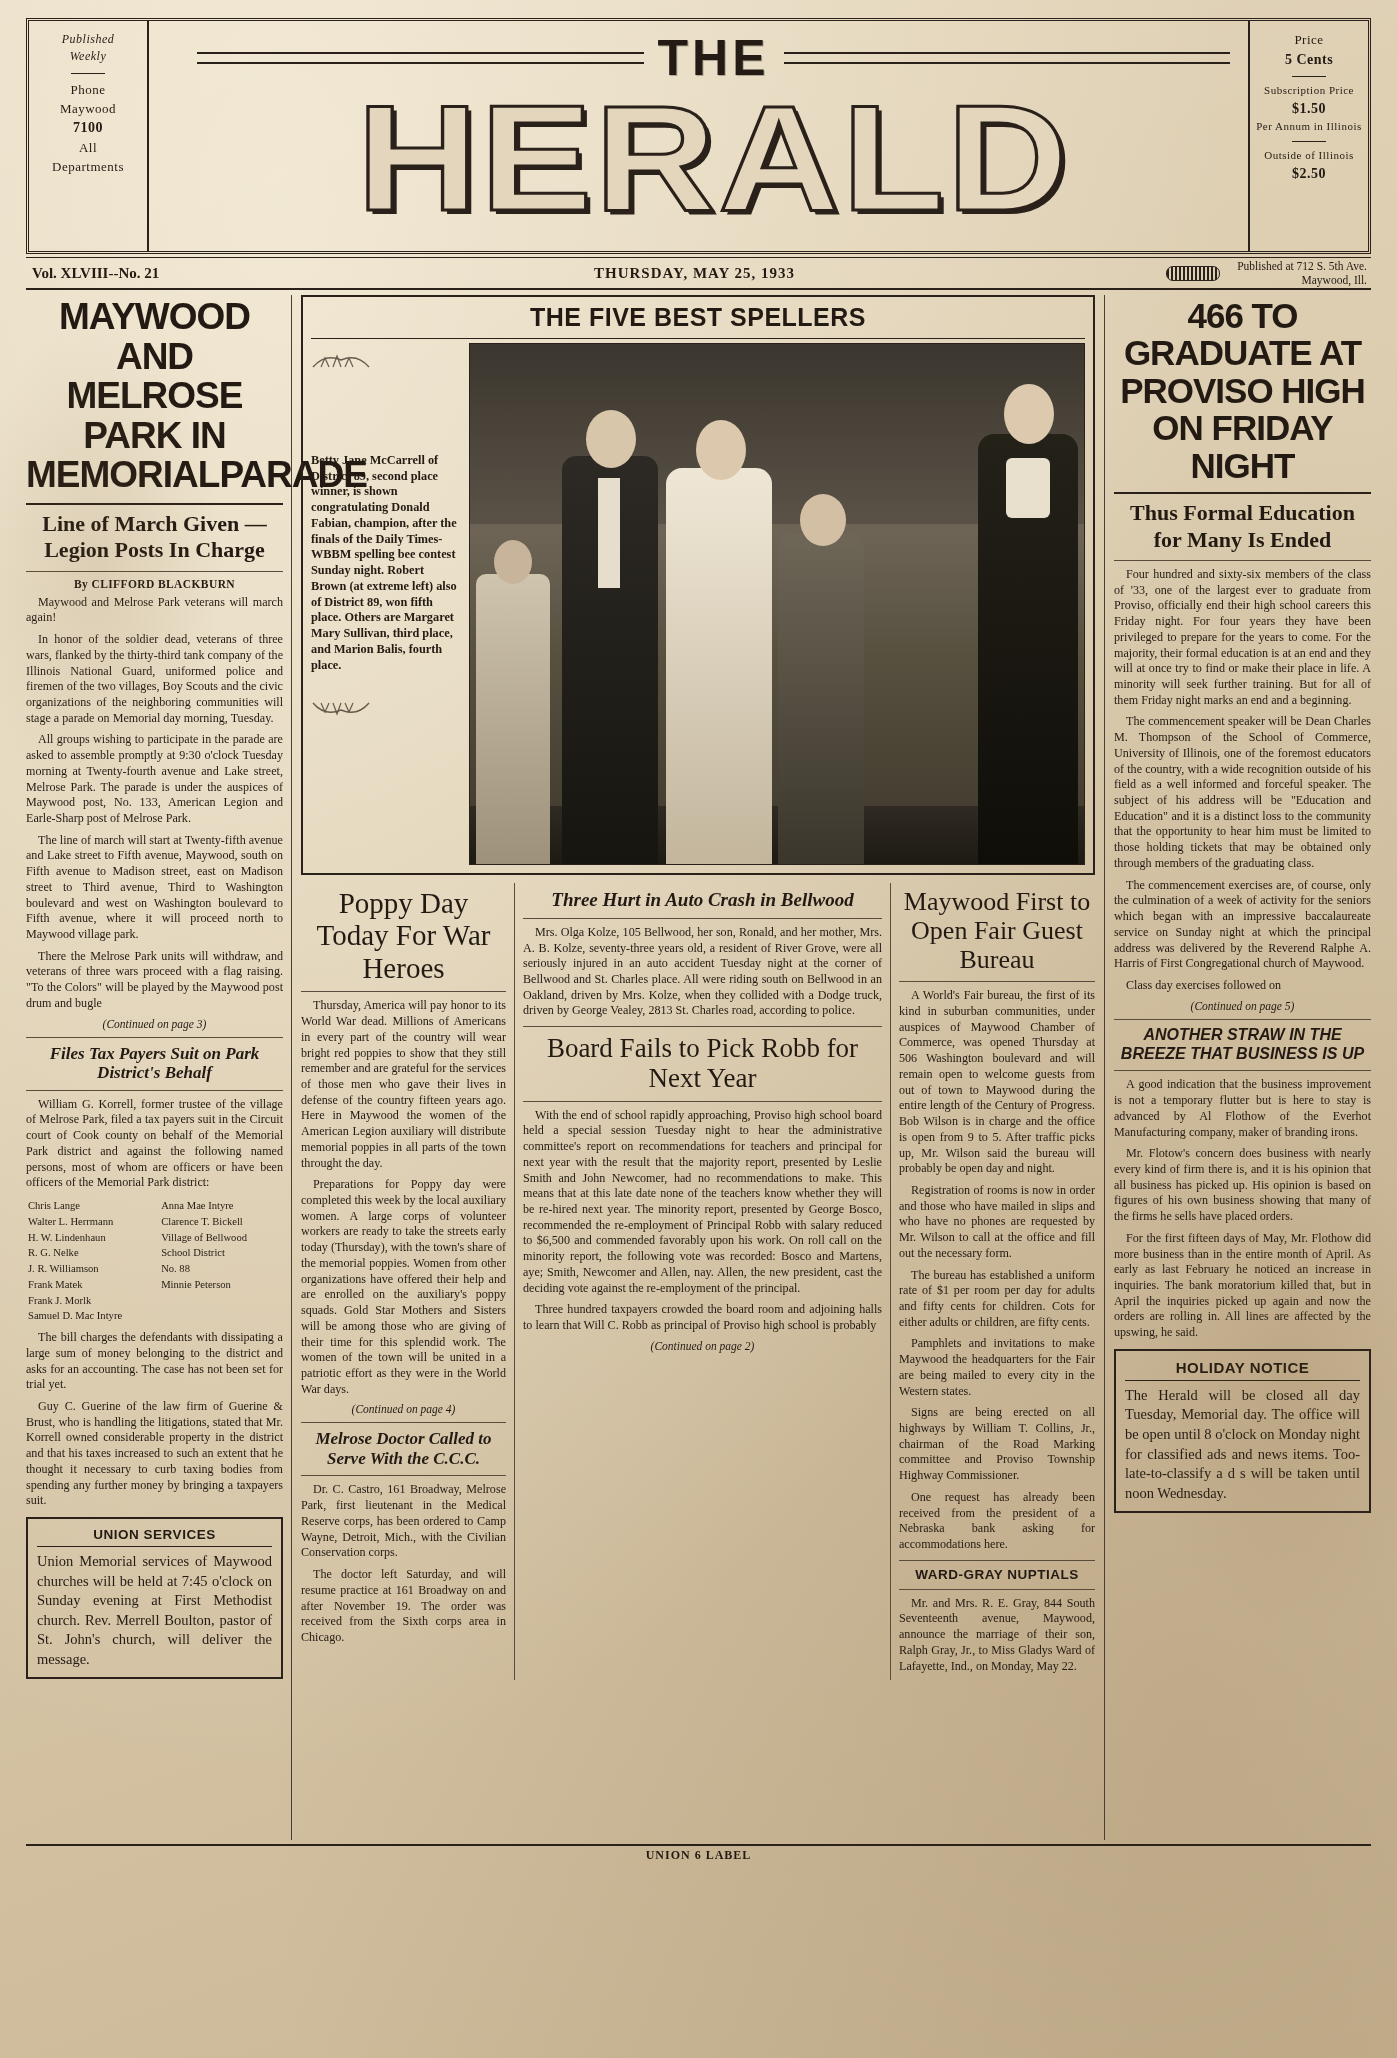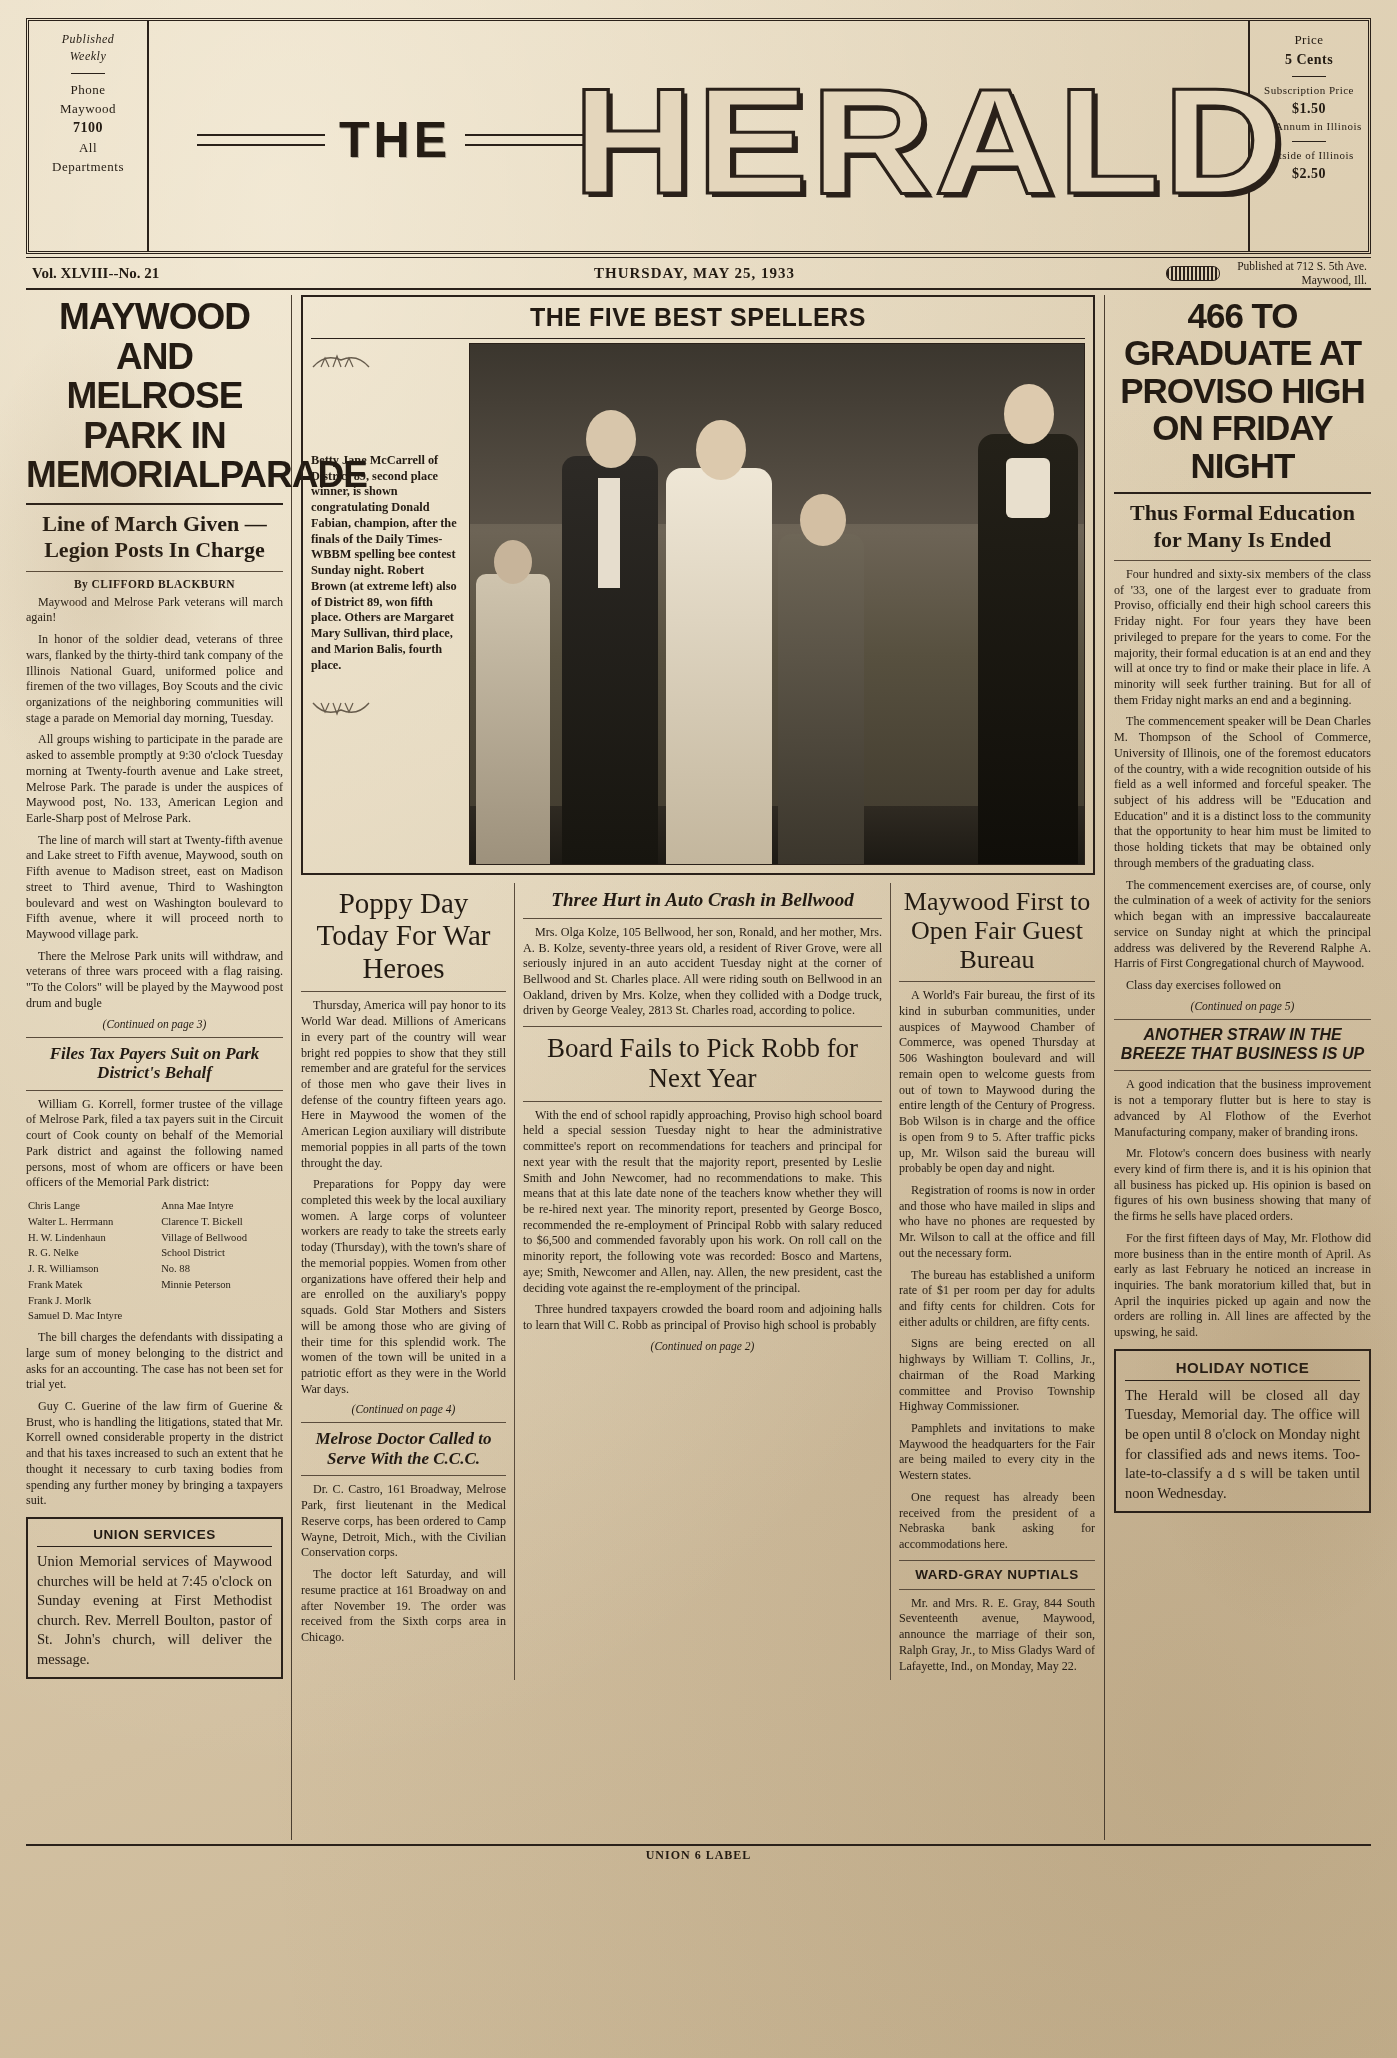--- a/index.html
+++ b/index.html
@@ -38,21 +38,21 @@
     padding:10px 4px;
     font-size:13px;
     line-height:1.45;
     letter-spacing:.5px;
   }
   .mh-right{border-right:none;border-left:2px solid #2a211a;}
   .mh-left .sep{width:34px;height:1px;background:#2a211a;margin:7px auto;}
   .mh-right .sep{width:34px;height:1px;background:#2a211a;margin:6px auto;}
   .mh-left .it{font-style:italic;font-size:12px;font-family:Liberation Serif, serif;}
   .mh-big{font-size:14px;font-weight:bold;}
-  .mh-mid{flex:1;position:relative;display:flex;flex-direction:row;align-items:center;justify-content:flex-start;padding-top:8px;padding-left:30px;}
+  .mh-mid{flex:1;position:relative;display:flex;flex-direction:column;align-items:center;justify-content:flex-start;padding-top:8px;padding-left:30px;}
   .the-row{display:flex;align-items:center;width:100%;padding:0 18px;box-sizing:border-box;}
   .the-rule{flex:1;height:8px;border-top:2px solid #2a211a;border-bottom:2px solid #2a211a;}
   .the-word{
     font-family:"Liberation Sans", sans-serif;
     font-weight:bold;font-size:50px;letter-spacing:4px;
     padding:0 14px;color:#241c14;
     text-shadow:1px 1px 0 rgba(0,0,0,.25);
   }
   .herald{
     font-family:"Liberation Sans", sans-serif;
@@ -399,22 +399,22 @@
           <p class="body">Three hundred taxpayers crowded the board room and adjoining halls to learn that Will C. Robb as principal of Proviso high school is probably</p>
           <div class="cont">(Continued on page 2)</div>
         </div>
 
         <div class="cl-3">
           <div class="big-sub" style="font-size:26px">Maywood First to Open Fair Guest Bureau</div>
           <div class="rule-thin"></div>
           <p class="body">A World's Fair bureau, the first of its kind in suburban communities, under auspices of Maywood Chamber of Commerce, was opened Thursday at 506 Washington boulevard and will remain open to welcome guests from out of town to Maywood during the entire length of the Century of Progress. Bob Wilson is in charge and the office is open from 9 to 5. After traffic picks up, Mr. Wilson said the bureau will probably be open day and night.</p>
           <p class="body">Registration of rooms is now in order and those who have mailed in slips and who have no phones are requested by Mr. Wilson to call at the office and fill out the necessary form.</p>
           <p class="body">The bureau has established a uniform rate of $1 per room per day for adults and fifty cents for children. Cots for either adults or children, are fifty cents.</p>
+          <p class="body">Pamphlets and invitations to make Maywood the headquarters for the Fair are being mailed to every city in the Western states.</p>
           <p class="body">Signs are being erected on all highways by William T. Collins, Jr., chairman of the Road Marking committee and Proviso Township Highway Commissioner.</p>
-          <p class="body">Pamphlets and invitations to make Maywood the headquarters for the Fair are being mailed to every city in the Western states.</p>
           <p class="body">One request has already been received from the president of a Nebraska bank asking for accommodations here.</p>
           <div class="rule-thin"></div>
           <div class="small-hd">WARD-GRAY NUPTIALS</div>
           <div class="rule-thin"></div>
           <p class="body">Mr. and Mrs. R. E. Gray, 844 South Seventeenth avenue, Maywood, announce the marriage of their son, Ralph Gray, Jr., to Miss Gladys Ward of Lafayette, Ind., on Monday, May 22.</p>
         </div>
       </div>
     </div>
 
     <div class="col colR">

